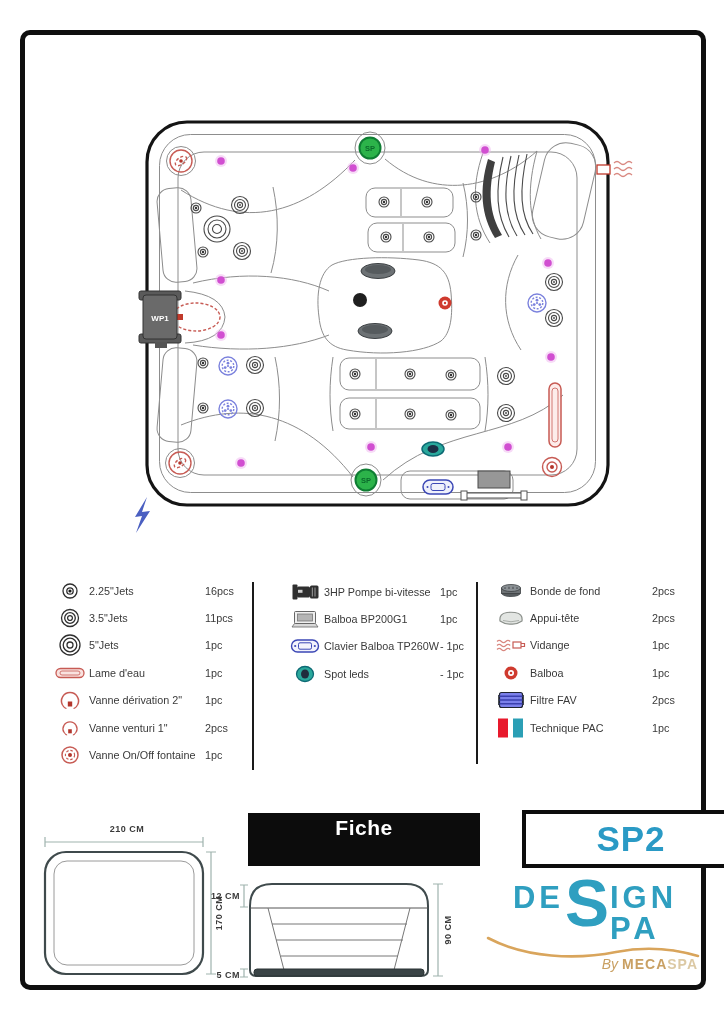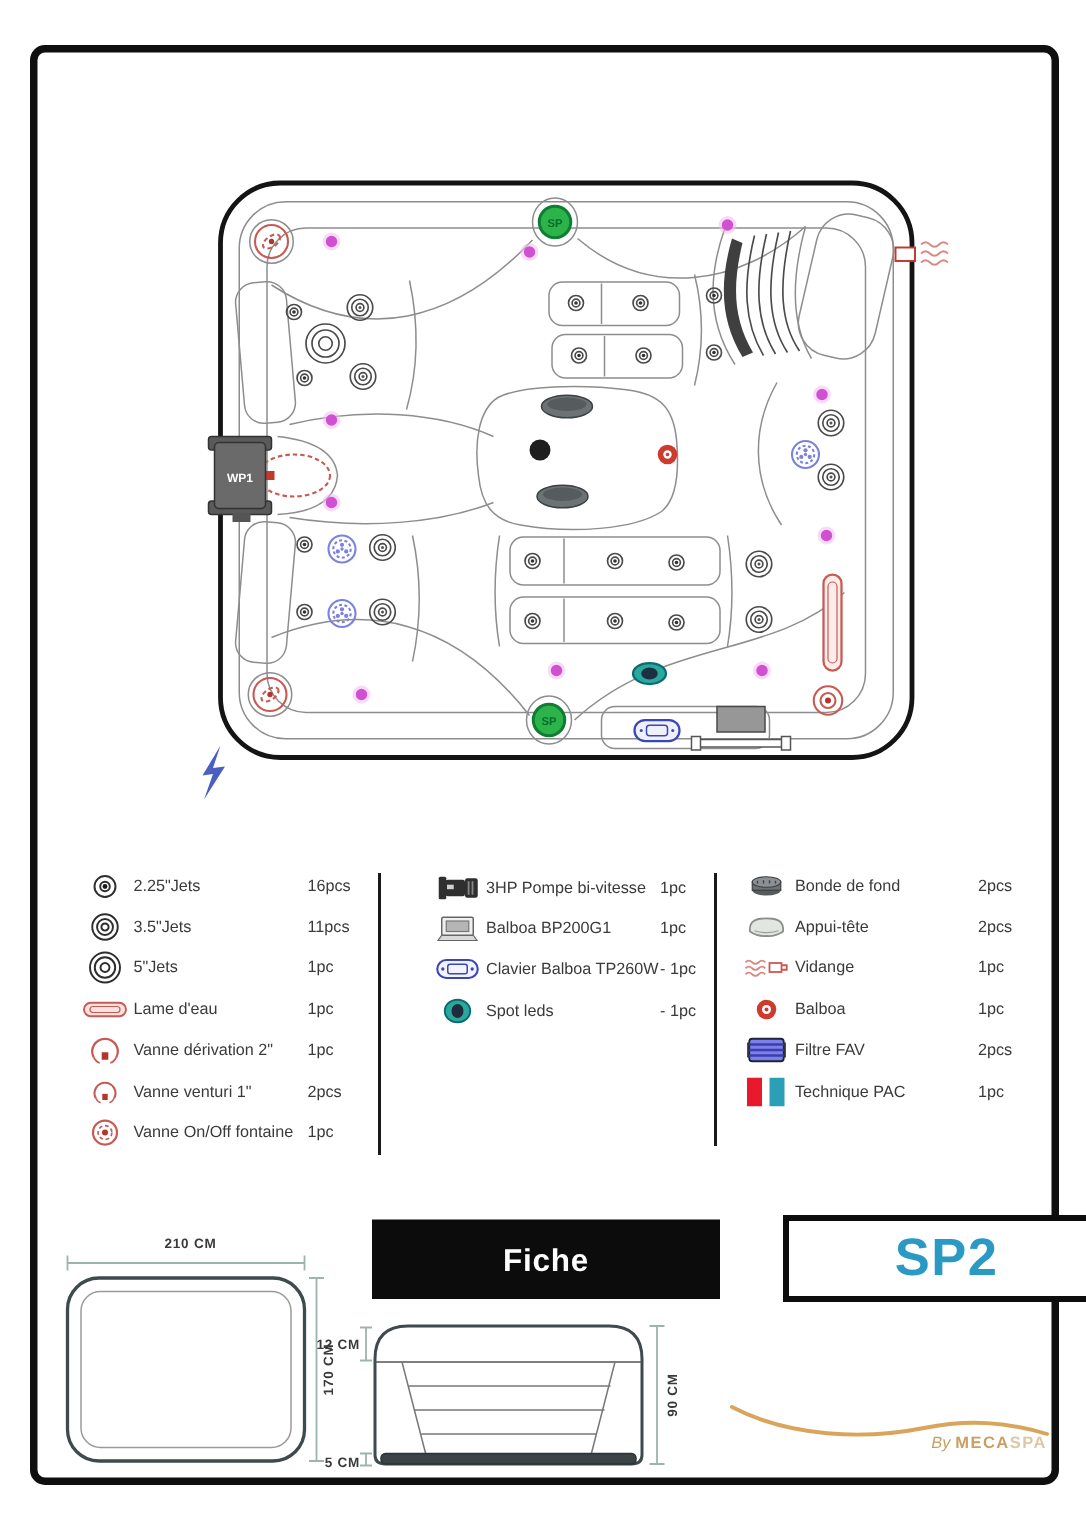--- a/index.html
+++ b/index.html
@@ -20,37 +20,37 @@
   .licon{width:30px;height:24px;flex:0 0 30px;margin-right:4px;display:inline-block;}
   .licon svg{width:30px;height:24px;display:block;}
   .llabel{font-size:10.8px;color:#3a3a3a;white-space:nowrap;}
   .lqty{font-size:10.8px;color:#3a3a3a;white-space:nowrap;}
   .lcol1 .llabel{width:116px;} .lcol2 .llabel{width:116px;} .lcol3 .llabel{width:122px;}
   .vline{position:absolute;width:2px;height:188px;background:#1a1a1a;top:582px;}
   .ik{fill:none;stroke:#2e2e2e;stroke-width:1.3}
   .iw{fill:none;stroke:#d98880;stroke-width:1.2}
   
   .banner{position:absolute;left:248px;top:813px;width:232px;height:53px;background:#0c0c0c;color:#fff;
-          text-align:center;font-weight:bold;font-size:21px;line-height:24px;padding-top:16px;box-sizing:border-box;letter-spacing:0.5px;}
+          text-align:center;font-weight:bold;font-size:21px;line-height:24px;padding-top:3px;box-sizing:border-box;letter-spacing:0.5px;}
   .model{position:absolute;left:486px;top:810px;width:218px;height:58px;box-sizing:border-box;border:4px solid #0d0d0d;
          background:#fff;text-align:center;font-weight:bold;font-size:35px;line-height:50px;color:#2a9ac5;letter-spacing:1px;margin-left:36px;}
   .dimsvg text{font:bold 9px "Liberation Sans",sans-serif;fill:#3a3a3a;letter-spacing:0.5px;}
   .dl{stroke:#9fb3ae;stroke-width:1.2;fill:none;}
   .topview{position:absolute;left:35px;top:820px;width:190px;height:165px;}
   .sideview{position:absolute;left:210px;top:872px;width:248px;height:114px;}
   
   .logo{position:absolute;left:486px;top:878px;width:218px;height:102px;}
   .logo-word{display:flex;justify-content:center;align-items:flex-start;color:#2f9fc0;font-weight:bold;line-height:1;}
   .logo-de{font-size:31px;letter-spacing:4px;margin-top:4px;}
   .logo-s{font-size:66px;line-height:0.78;margin:0 1px;}
   .logo-right{display:flex;flex-direction:column;}
   .logo-ign{font-size:31px;letter-spacing:4px;margin-top:4px;}
   .logo-pa{font-size:31px;letter-spacing:5px;margin-top:0px;}
   .logo-swoosh{position:absolute;left:0;top:52px;width:218px;height:34px;}
-  .logo-by{position:absolute;right:6px;top:78px;font-size:11px;color:#c9a063;}
+  .logo-by{position:absolute;right:6px;top:78px;font-size:14px;color:#c9a063;}
   .logo-by .by{font-style:italic;}
   .logo-by .meca{font-weight:bold;letter-spacing:1px;}
   .logo-by .spa3{font-weight:bold;letter-spacing:1px;color:#dcc9a4;}
 </style>
 </head>
 <body>
 
 <div class="frame"></div>
 
 <svg class="spa" viewBox="0 0 510 450">
@@ -494,20 +494,28 @@
   <rect x="44" y="97" width="170" height="7" rx="3" fill="#3a4446" stroke="#2b3335"></rect>
   <text x="30" y="27" text-anchor="end">12 CM</text>
   <path class="dl" d="M 34,13 L 34,35 M 30,13 L 38,13 M 30,35 L 38,35"></path>
   <text x="30" y="106" text-anchor="end">5 CM</text>
   <path class="dl" d="M 34,97 L 34,105 M 30,97 L 38,97 M 30,105 L 38,105"></path>
   <path class="dl" d="M 228,12 L 228,104 M 223,12 L 233,12 M 223,104 L 233,104"></path>
   <text transform="translate(241,58) rotate(-90)" text-anchor="middle">90 CM</text>
 </svg>
 
 <div class="logo">
+  <div class="logo-word">
+    <span class="logo-de">DE</span>
+    <span class="logo-s">S</span>
+    <span class="logo-right">
+      <span class="logo-ign">IGN</span>
+      <span class="logo-pa">PA</span>
+    </span>
+  </div>
   <svg class="logo-swoosh" viewBox="0 0 218 34">
     <path d="M 2,8 C 40,28 90,30 130,22 C 160,16 185,18 212,26" fill="none" stroke="#d9a55c" stroke-width="2.6" stroke-linecap="round"></path>
     <path d="M 130,22 C 160,16 185,18 212,26" fill="none" stroke="#d9a55c" stroke-width="1.2"></path>
   </svg>
   <div class="logo-by">
     <span class="by">By </span><span class="meca">MECA</span><span class="spa3">SPA</span>
   </div>
 </div>
 
 </body></html>

